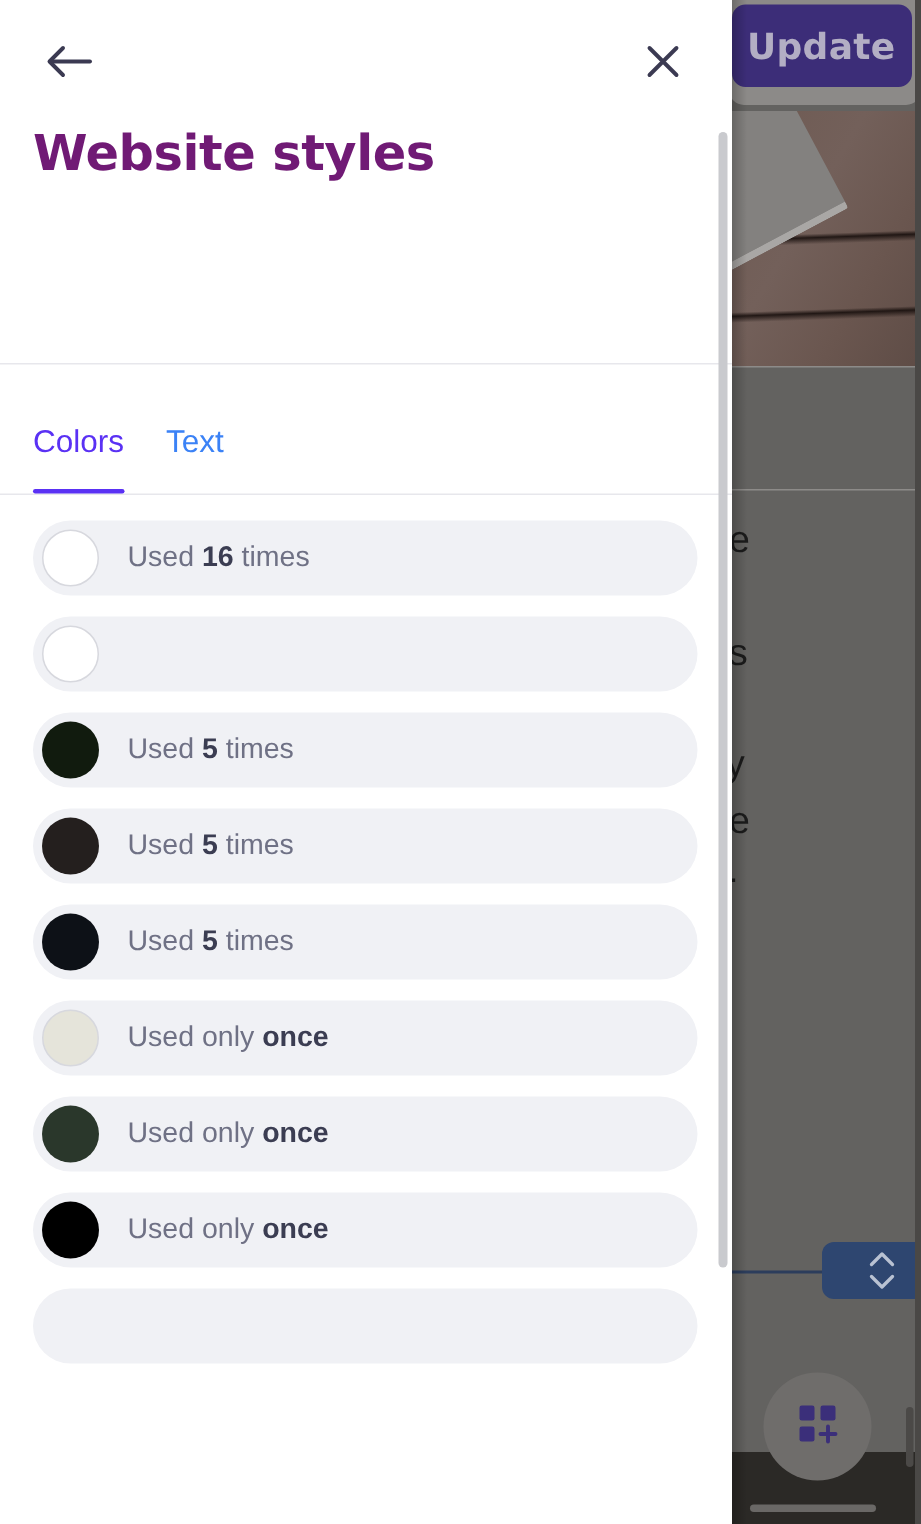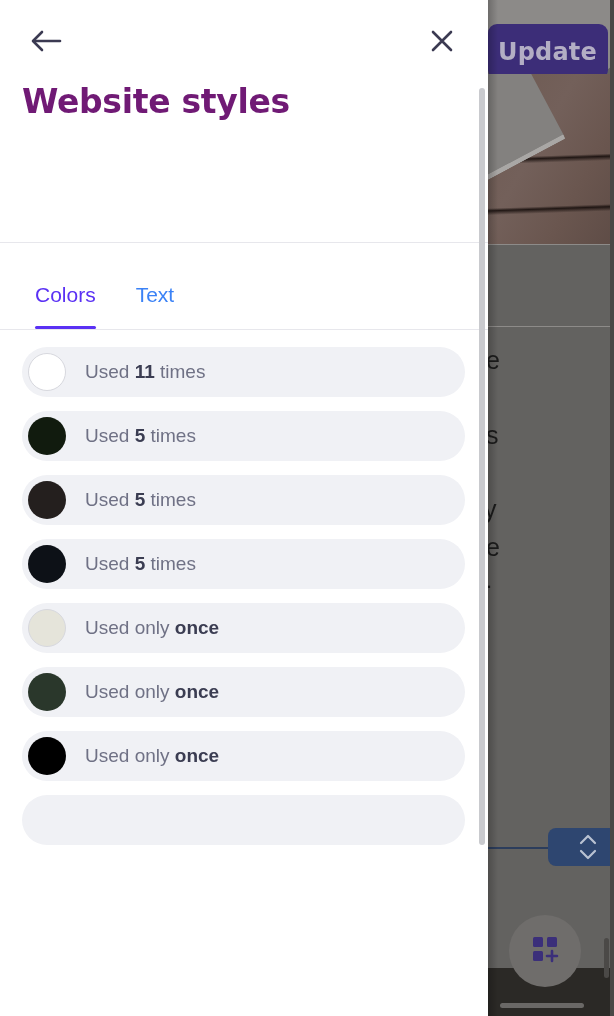--- a/index.html
+++ b/index.html
@@ -23,21 +23,21 @@
     background:#636260;
   }
   #bg-topbar {
     position:absolute; left:486px; top:0px;
     width:128px; height:70px;
     background:#8c8a88;
     border-bottom-left-radius:10px;
     border-bottom-right-radius:10px;
   }
   #bg-update-btn {
-    position:absolute; left:488px; top:24px;
+    position:absolute; left:488px; top:3px;
     width:120px; height:55px;
     background:#3c2d78;
     border-radius:9px;
     display:flex; align-items:center; justify-content:flex-start;
     padding-left:10px;
   }
   #bg-update-btn span {
     color:#b3aec4; font-size:24px; font-weight:bold;
     letter-spacing:.2px;
     font-family:"DejaVu Sans", sans-serif;
@@ -153,24 +153,24 @@
     line-height:34px;
     color:#6f7185;
     font-family:"Liberation Sans", sans-serif;
   }
 
   
   #tabs {
     position:relative;
     height:87px;
     border-bottom:1px solid #e7e7ec;
-    padding-left:35px;
+    padding-left:22px;
     display:flex;
     align-items:flex-end;
-    gap:40px;
+    gap:28px;
   }
   .tab {
     position:relative;
     font-size:21px;
     color:#3b82f6;
     padding-bottom:22px;
     cursor:pointer;
     background:none; border:none;
     font-family:"Liberation Sans", sans-serif;
     white-space:nowrap;
@@ -308,21 +308,24 @@
   </div>
 
   <div id="tabs">
       <button class="tab active">Colors</button>
       <button class="tab">Text</button>
     </div>
 
   <div id="color-list">
       <div class="color-row">
         <div class="swatch bordered" style="background: rgb(255, 255, 255);"></div>
-        <div class="row-label"><span>Used </span><b>11</b><span> times</span></div>
+        <div class="row-label"><span>Used </span><b>16</b><span> times</span></div>
+      </div>
+      <div class="color-row">
+        <div class="swatch bordered" style="background: rgb(255, 255, 255);"></div>
       </div>
       <div class="color-row">
         <div class="swatch" style="background: rgb(17, 27, 14);"></div>
         <div class="row-label"><span>Used </span><b>5</b><span> times</span></div>
       </div>
       <div class="color-row">
         <div class="swatch" style="background: rgb(36, 31, 30);"></div>
         <div class="row-label"><span>Used </span><b>5</b><span> times</span></div>
       </div>
       <div class="color-row">

